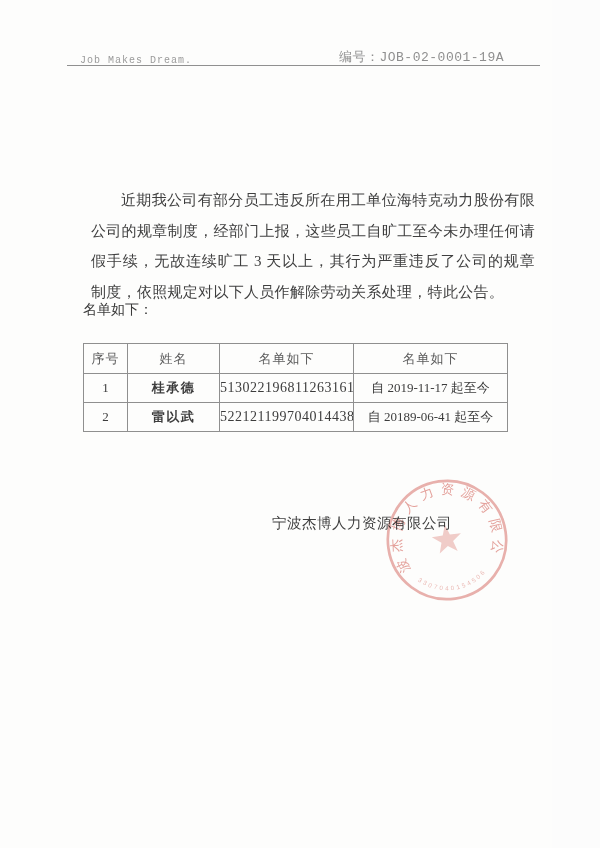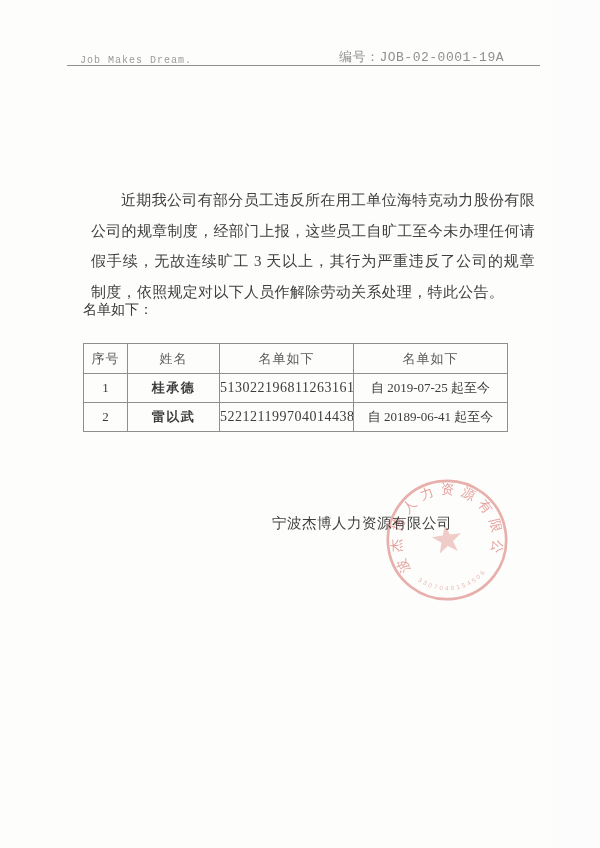--- a/index.html
+++ b/index.html
@@ -182,21 +182,21 @@
         <th>姓名</th>
         <th>名单如下</th>
         <th>名单如下</th>
       </tr>
     </thead>
     <tbody>
       <tr>
         <td>1</td>
         <td class="name">桂承德</td>
         <td class="idnum">513022196811263161</td>
-        <td>自 2019-07-25 起至今</td>
+        <td>自 2019-11-17 起至今</td>
       </tr>
       <tr>
         <td>2</td>
         <td class="name">雷以武</td>
         <td class="idnum">522121199704014438</td>
         <td>自 20189-06-41 起至今</td>
       </tr>
     </tbody>
   </table>
 

